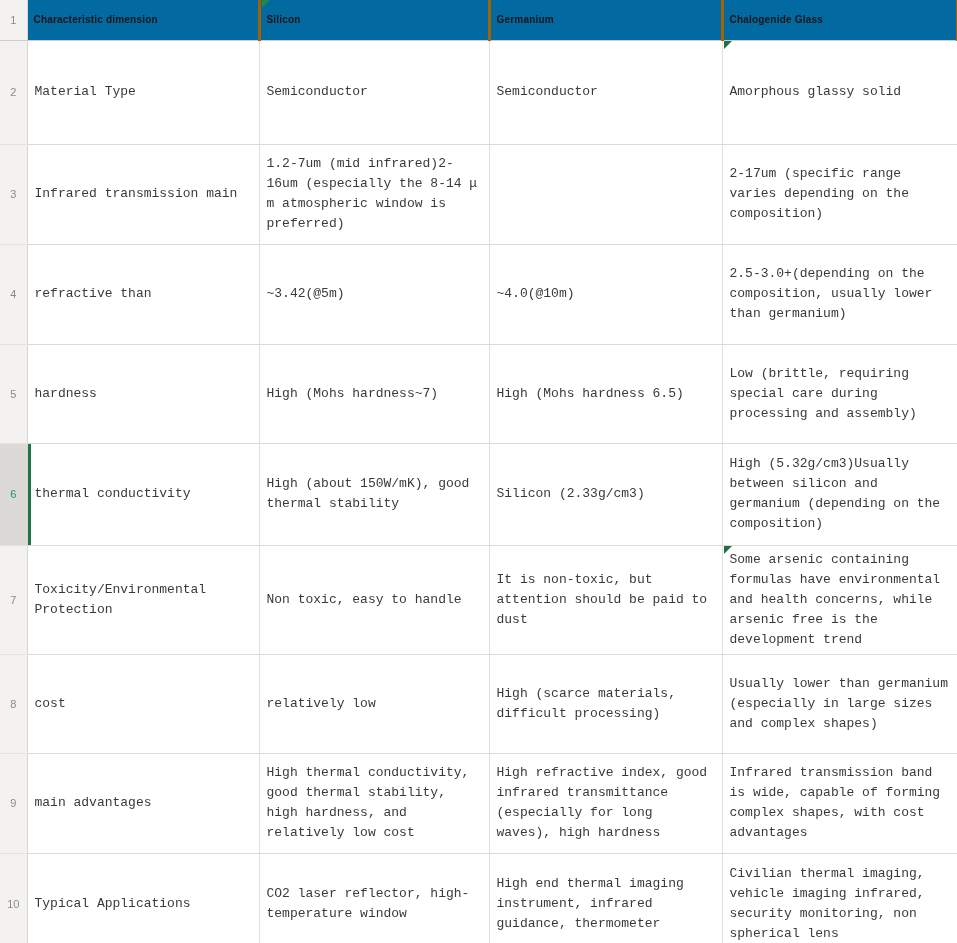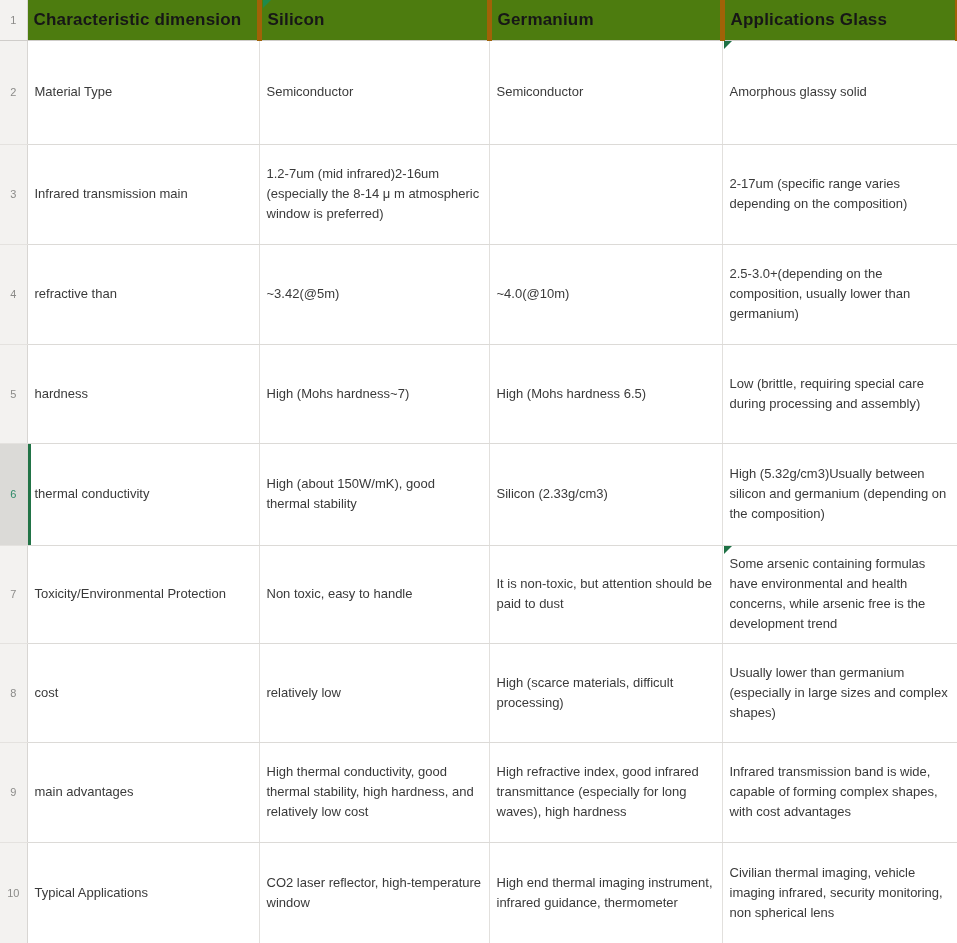--- a/index.html
+++ b/index.html
@@ -26,46 +26,47 @@
     font-size:11px;
     font-weight:400;
     text-align:center;
     vertical-align:middle;
     border-right:1px solid #d8d6d3;
     border-bottom:1px solid #e4e2df;
   }
 
   
   tr.header-row th.hcell{
-    background:#4d7c0f;
+    background:#0369a1;
     color:#171717;
-    font-size:17px;
+    font-size:10px;
     font-weight:700;
     text-align:left;
     vertical-align:middle;
     padding:2px 6px 2px 6px;
     border-bottom:1px solid #cfcdca;
-    border-right:5px solid #a16207;
+    border-right:3px solid #a16207;
     position:relative;
     letter-spacing:.2px;
   }
   tr.header-row th.gutter{background:#f3f2f0;border-bottom:1px solid #cfcdca;}
 
   
   td.cell{
     background:#ffffff;
     color:#3a3a3a;
     font-size:13px;
     line-height:20px;
     text-align:left;
     vertical-align:middle;
     padding:4px 7px;
     border-right:1px solid #e2e0dd;
     border-bottom:1px solid #dcdad7;
     position:relative;
+    font-family:Liberation Mono, monospace;
   }
 
   
   tr.selected td.gutter{
     background:#dbdad7;
     color:#2e8a68;
   }
   tr.selected td.c-dim::before{
     content:"";
     position:absolute;
@@ -96,21 +97,21 @@
         <col class="c2">
         <col class="c3">
         <col class="c4">
     </colgroup>
     <thead>
       <tr class="header-row" style="height:40px">
         <th class="gutter">1</th>
         <th class="hcell"><span>Characteristic dimension</span></th>
         <th class="hcell"><span class="corner-marker"></span><span>Silicon</span></th>
         <th class="hcell"><span>Germanium</span></th>
-        <th class="hcell"><span>Applications Glass</span></th>
+        <th class="hcell"><span>Chalogenide Glass</span></th>
       </tr>
     </thead>
     <tbody id="tbody">
         <tr style="height: 104px;">
     <td class="gutter">2</td>
     <td class="cell c-dim">Material Type</td>
     <td class="cell c-si">Semiconductor</td>
     <td class="cell c-ge">Semiconductor</td>
     <td class="cell c-ch">Amorphous glassy solid<span class="corner-marker"></span></td>
   </tr>

